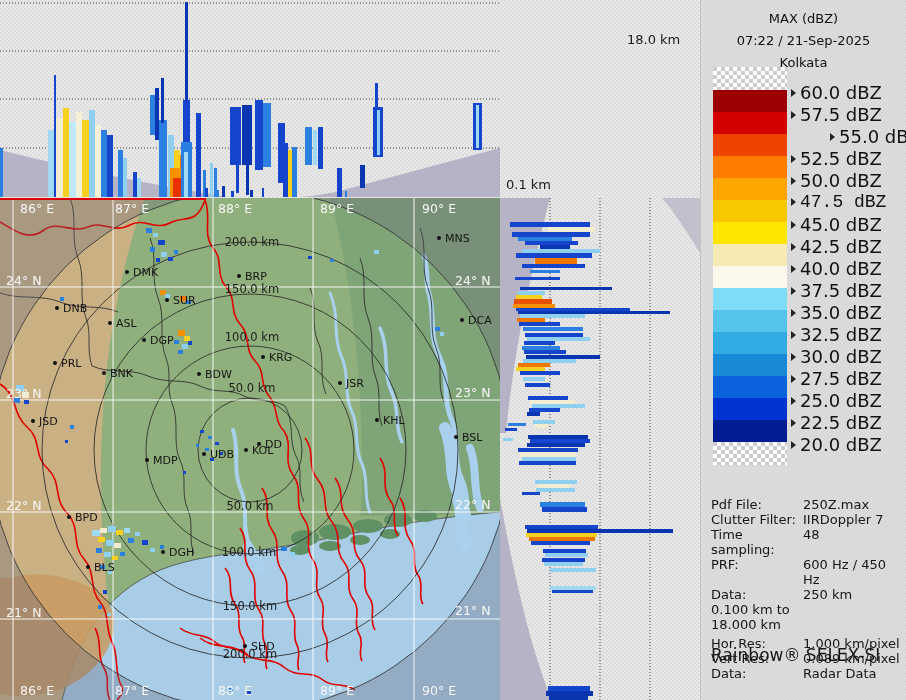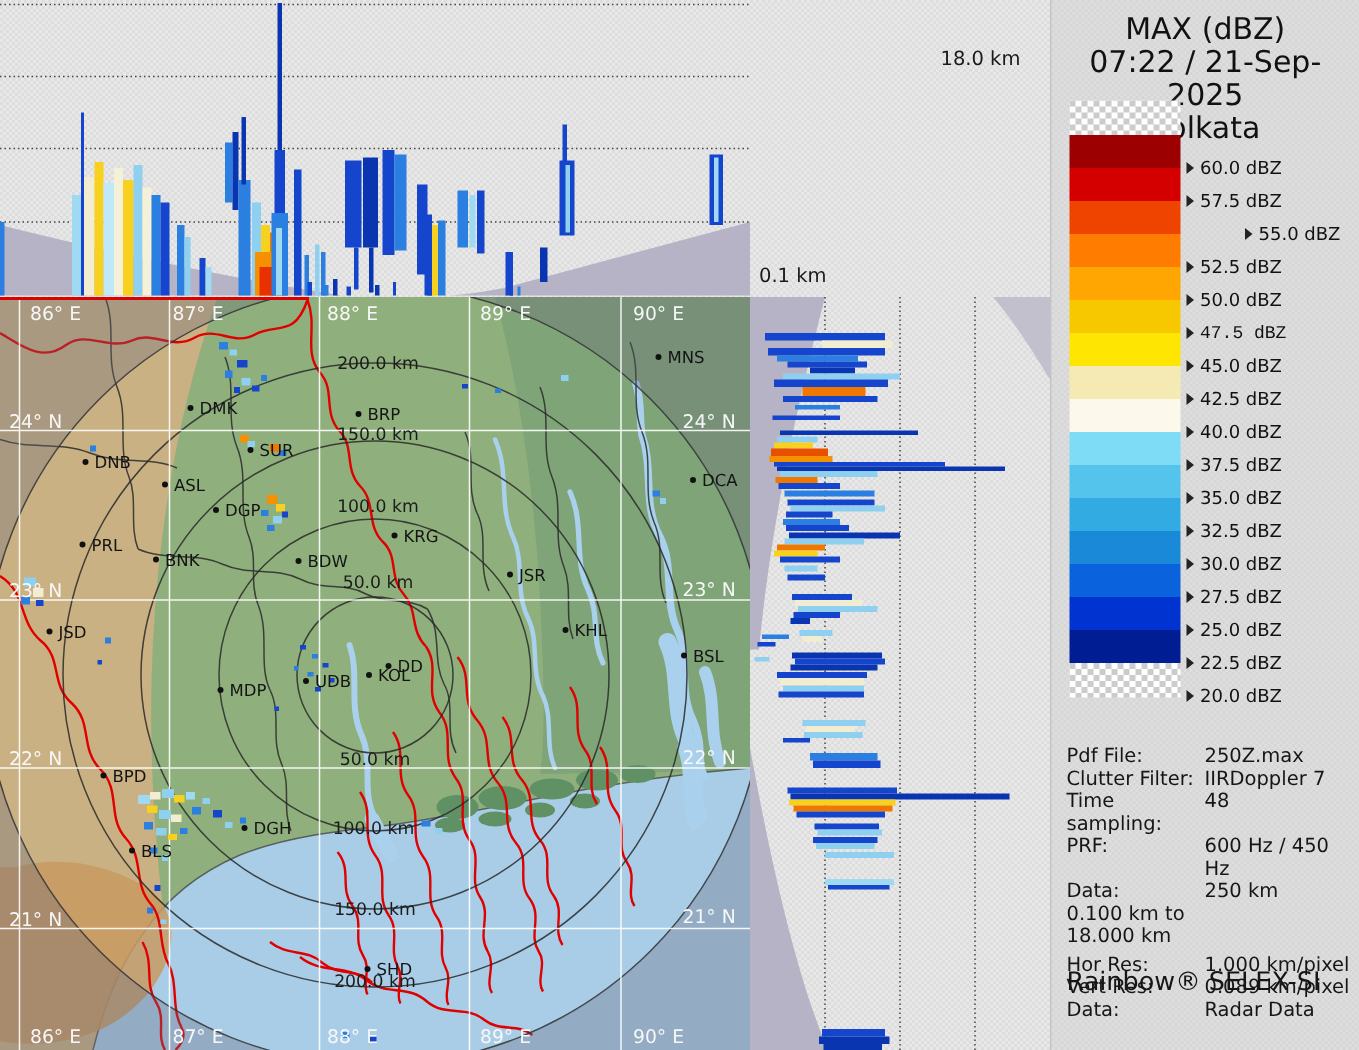--- a/index.html
+++ b/index.html
@@ -14,26 +14,26 @@
   #map-panel{left:0;top:198px;width:500px;height:502px;}
   #legend-panel{
     left:700px;top:0;width:206px;height:700px;
     background:conic-gradient(#dedede 25%, #d6d6d6 0 50%, #dedede 0 75%, #d6d6d6 0) 0 0/4px 4px;
     border-left:1px solid #c4c4c4;box-sizing:border-box;
     color:#161616;
   }
   .axis-label{position:absolute;font-size:13px;color:#1a1a1a;white-space:nowrap;}
   #label-hmax{left:627px;top:8px;margin-top:24px;}
   #label-hmin{left:506px;top:177px;}
-  .lg-title{margin-top:8px;text-align:center;font-size:20px;line-height:22px;color:#111;}
+  .lg-title{margin-top:8px;text-align:center;font-size:13px;line-height:22px;color:#111;}
   #colorbar{position:absolute;left:12px;top:67px;width:74px;}
   .cb-block{width:74px;height:22px;}
   .cb-block.first,.cb-block.last{height:23px;}
   .checker{background:conic-gradient(#ffffff 25%, #cccccc 0 50%, #ffffff 0 75%, #cccccc 0) 0 0/8px 8px;}
-  .cb-label{position:absolute;left:78px;font-size:12px;white-space:nowrap;color:#111;display:flex;align-items:center;margin-top:23px;}
+  .cb-label{position:absolute;left:78px;font-size:18px;white-space:nowrap;color:#111;display:flex;align-items:center;}
   .cb-arrow{width:0;height:0;border-left:5px solid #222;border-top:4px solid transparent;border-bottom:4px solid transparent;margin-right:4px;}
   #metadata{position:absolute;left:10px;top:497px;width:192px;font-size:13px;line-height:15px;color:#161616;}
   .md-row{display:flex;}
   .md-label{width:92px;flex:none;}
   .md-value{white-space:pre-line;}
   .md-gap{height:4px;}
   #lg-footer{position:absolute;left:10px;top:645px;font-size:17px;color:#161616;}
   svg{display:block;}
   svg text{font-family:"DejaVu Sans","Liberation Sans",sans-serif;}
   .city-dot{fill:#111;}

